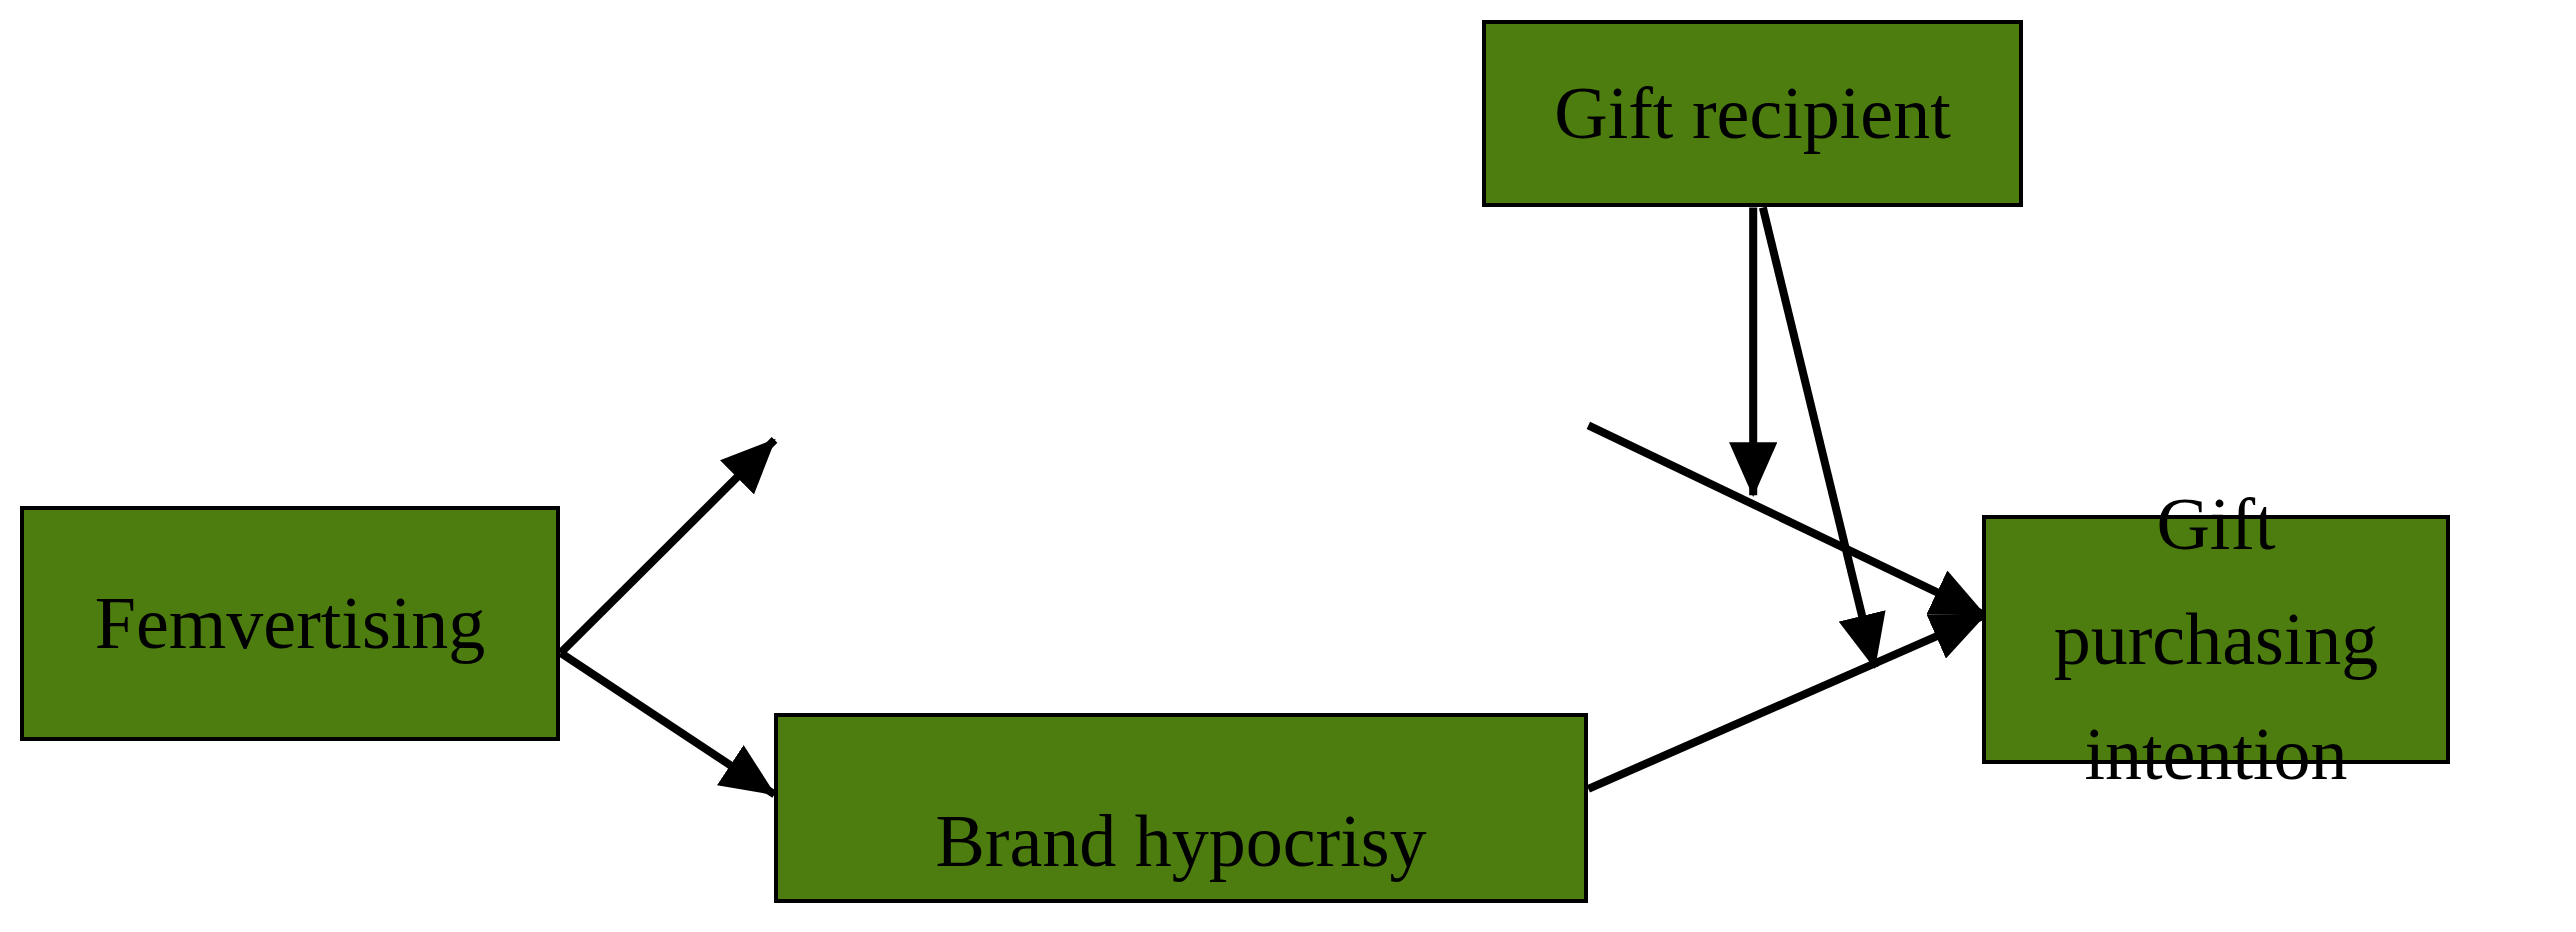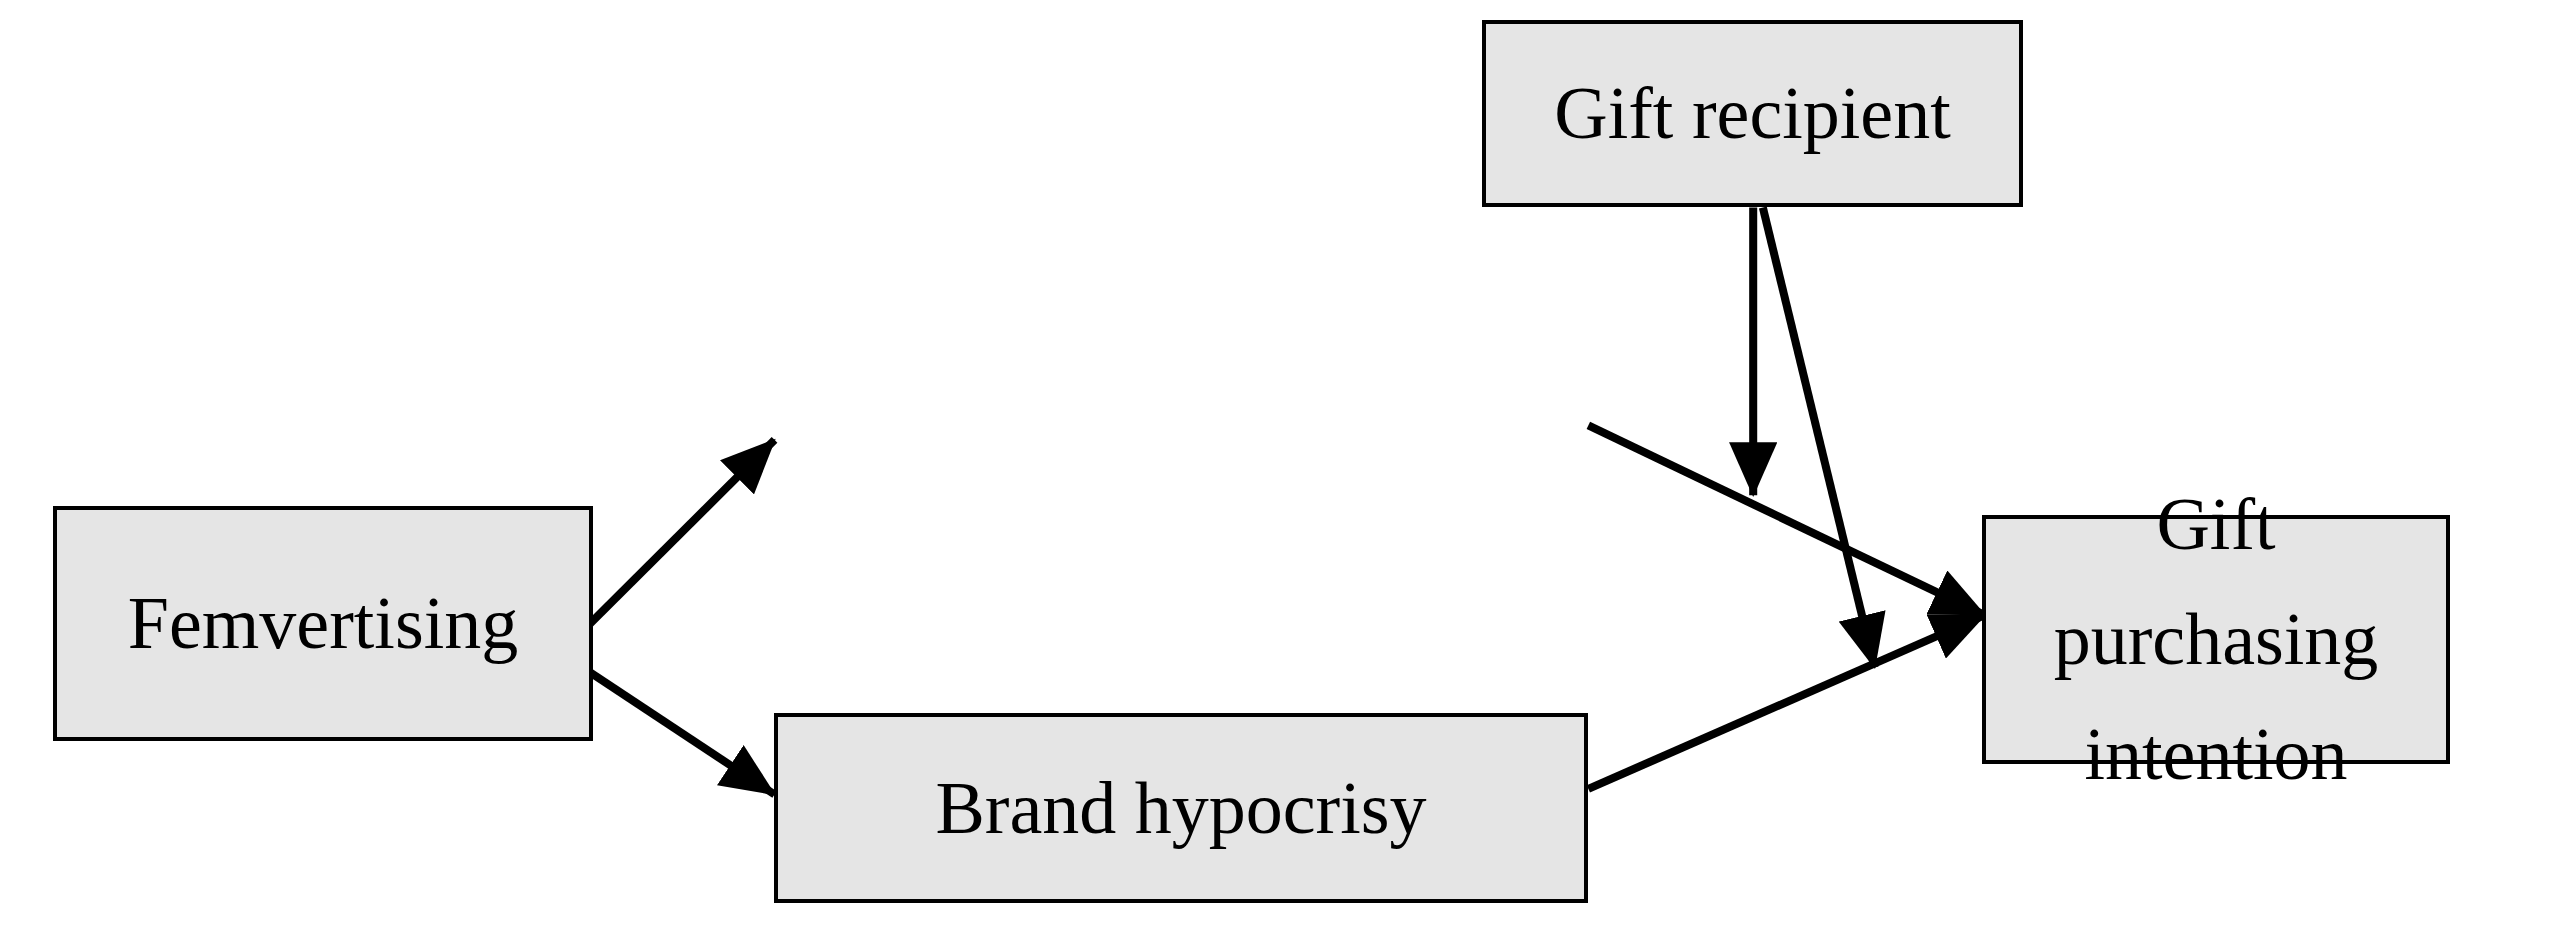--- a/index.html
+++ b/index.html
@@ -21,35 +21,35 @@
     left: 0;
     top: 0;
     width: 2576px;
     height: 932px;
     display: block;
   }
   .node {
     position: absolute;
     box-sizing: border-box;
     border: 4.8px solid #000000;
-    background: #e5e5e5;
+    background: #4d7c0f;
     display: flex;
     align-items: center;
     justify-content: center;
     text-align: center;
     font-size: 74px;
     line-height: 1.55;
     letter-spacing: 0px;
   }
   .node span { display: block; padding: 0 6.4px; }
 
   
-  #node-femvertising            { left: 20px;   top: 506px; width: 540px;  height: 235px; margin-left: 33px; }
+  #node-femvertising            { left: 20px;   top: 506px; width: 540px;  height: 235px; }
   #node-female-empowerment      { left: 774px;  top: 334px; width: 814px; height: 191px; }
-  #node-brand-hypocrisy         { left: 774px;  top: 713px; width: 814px; height: 190px; }
+  #node-brand-hypocrisy         { left: 774px;  top: 713px; width: 814px; height: 190px; align-items: flex-end; }
   #node-gift-recipient          { left: 1482px; top: 20px;  width: 541px;  height: 187px; }
   #node-gift-purchasing-intention { left: 1982px; top: 507px; width: 468px; height: 249px; margin-top: 8px; }
 
   line { stroke: #000000; stroke-width: 10px; }
 </style>
 </head>
 <body>
 
 <div class="canvas">
 

